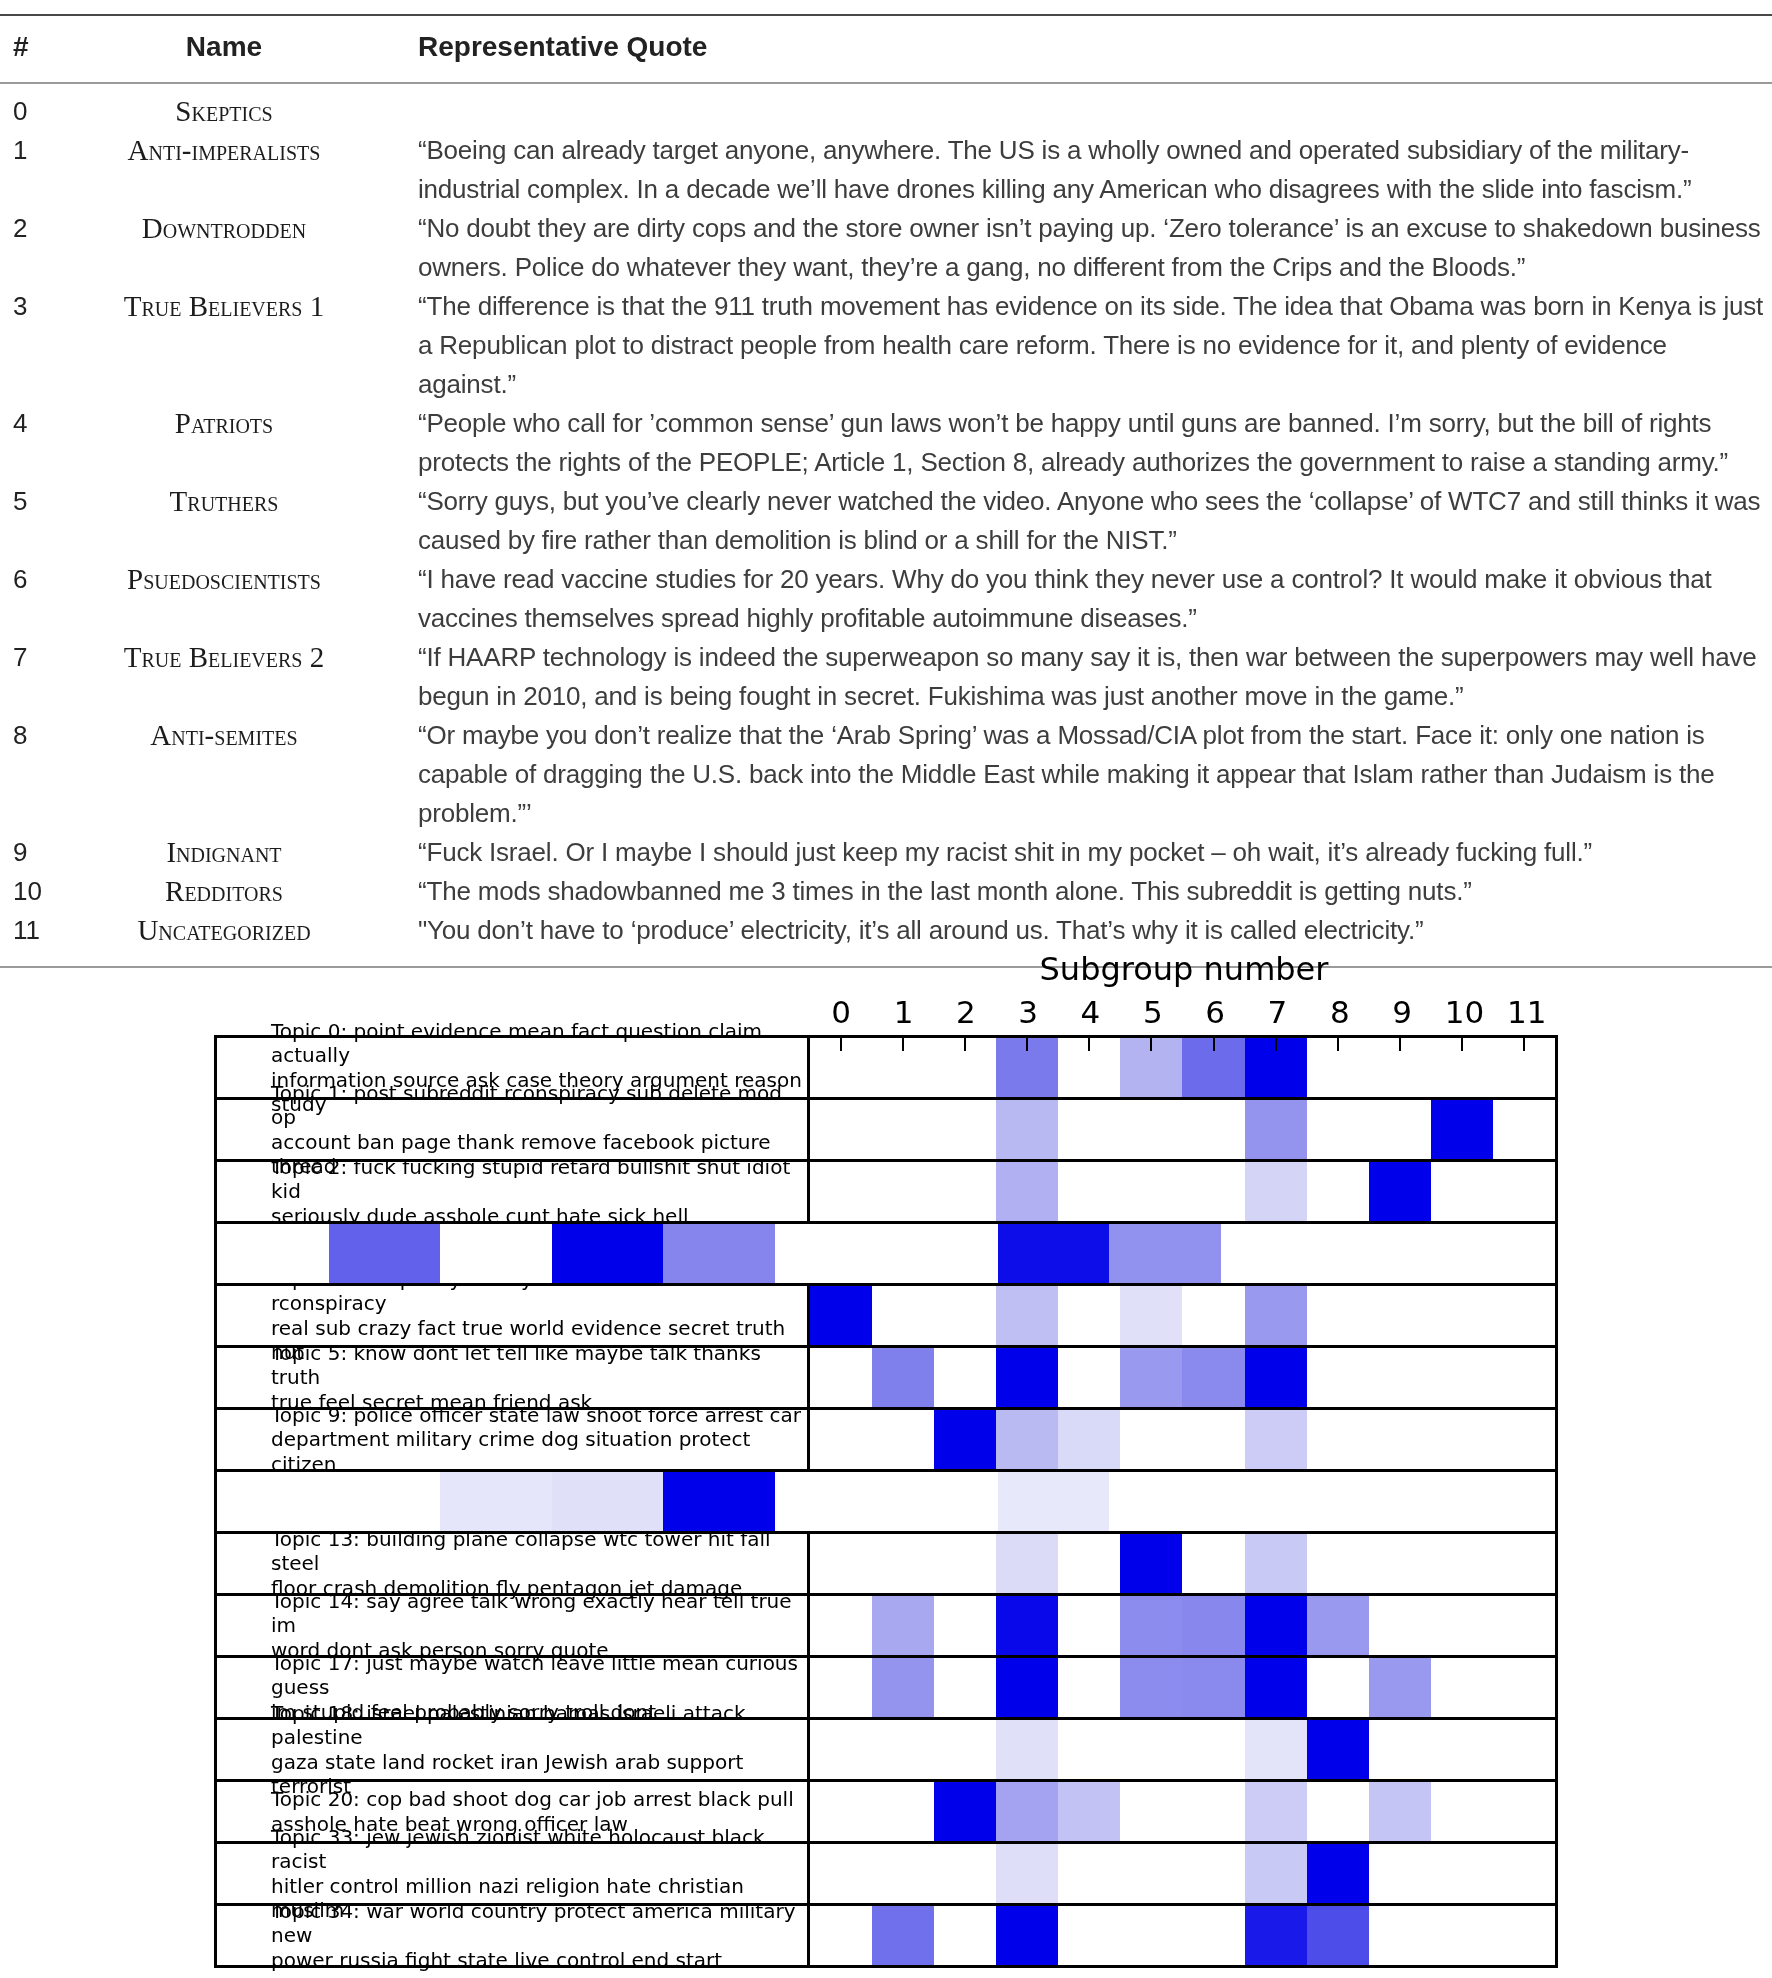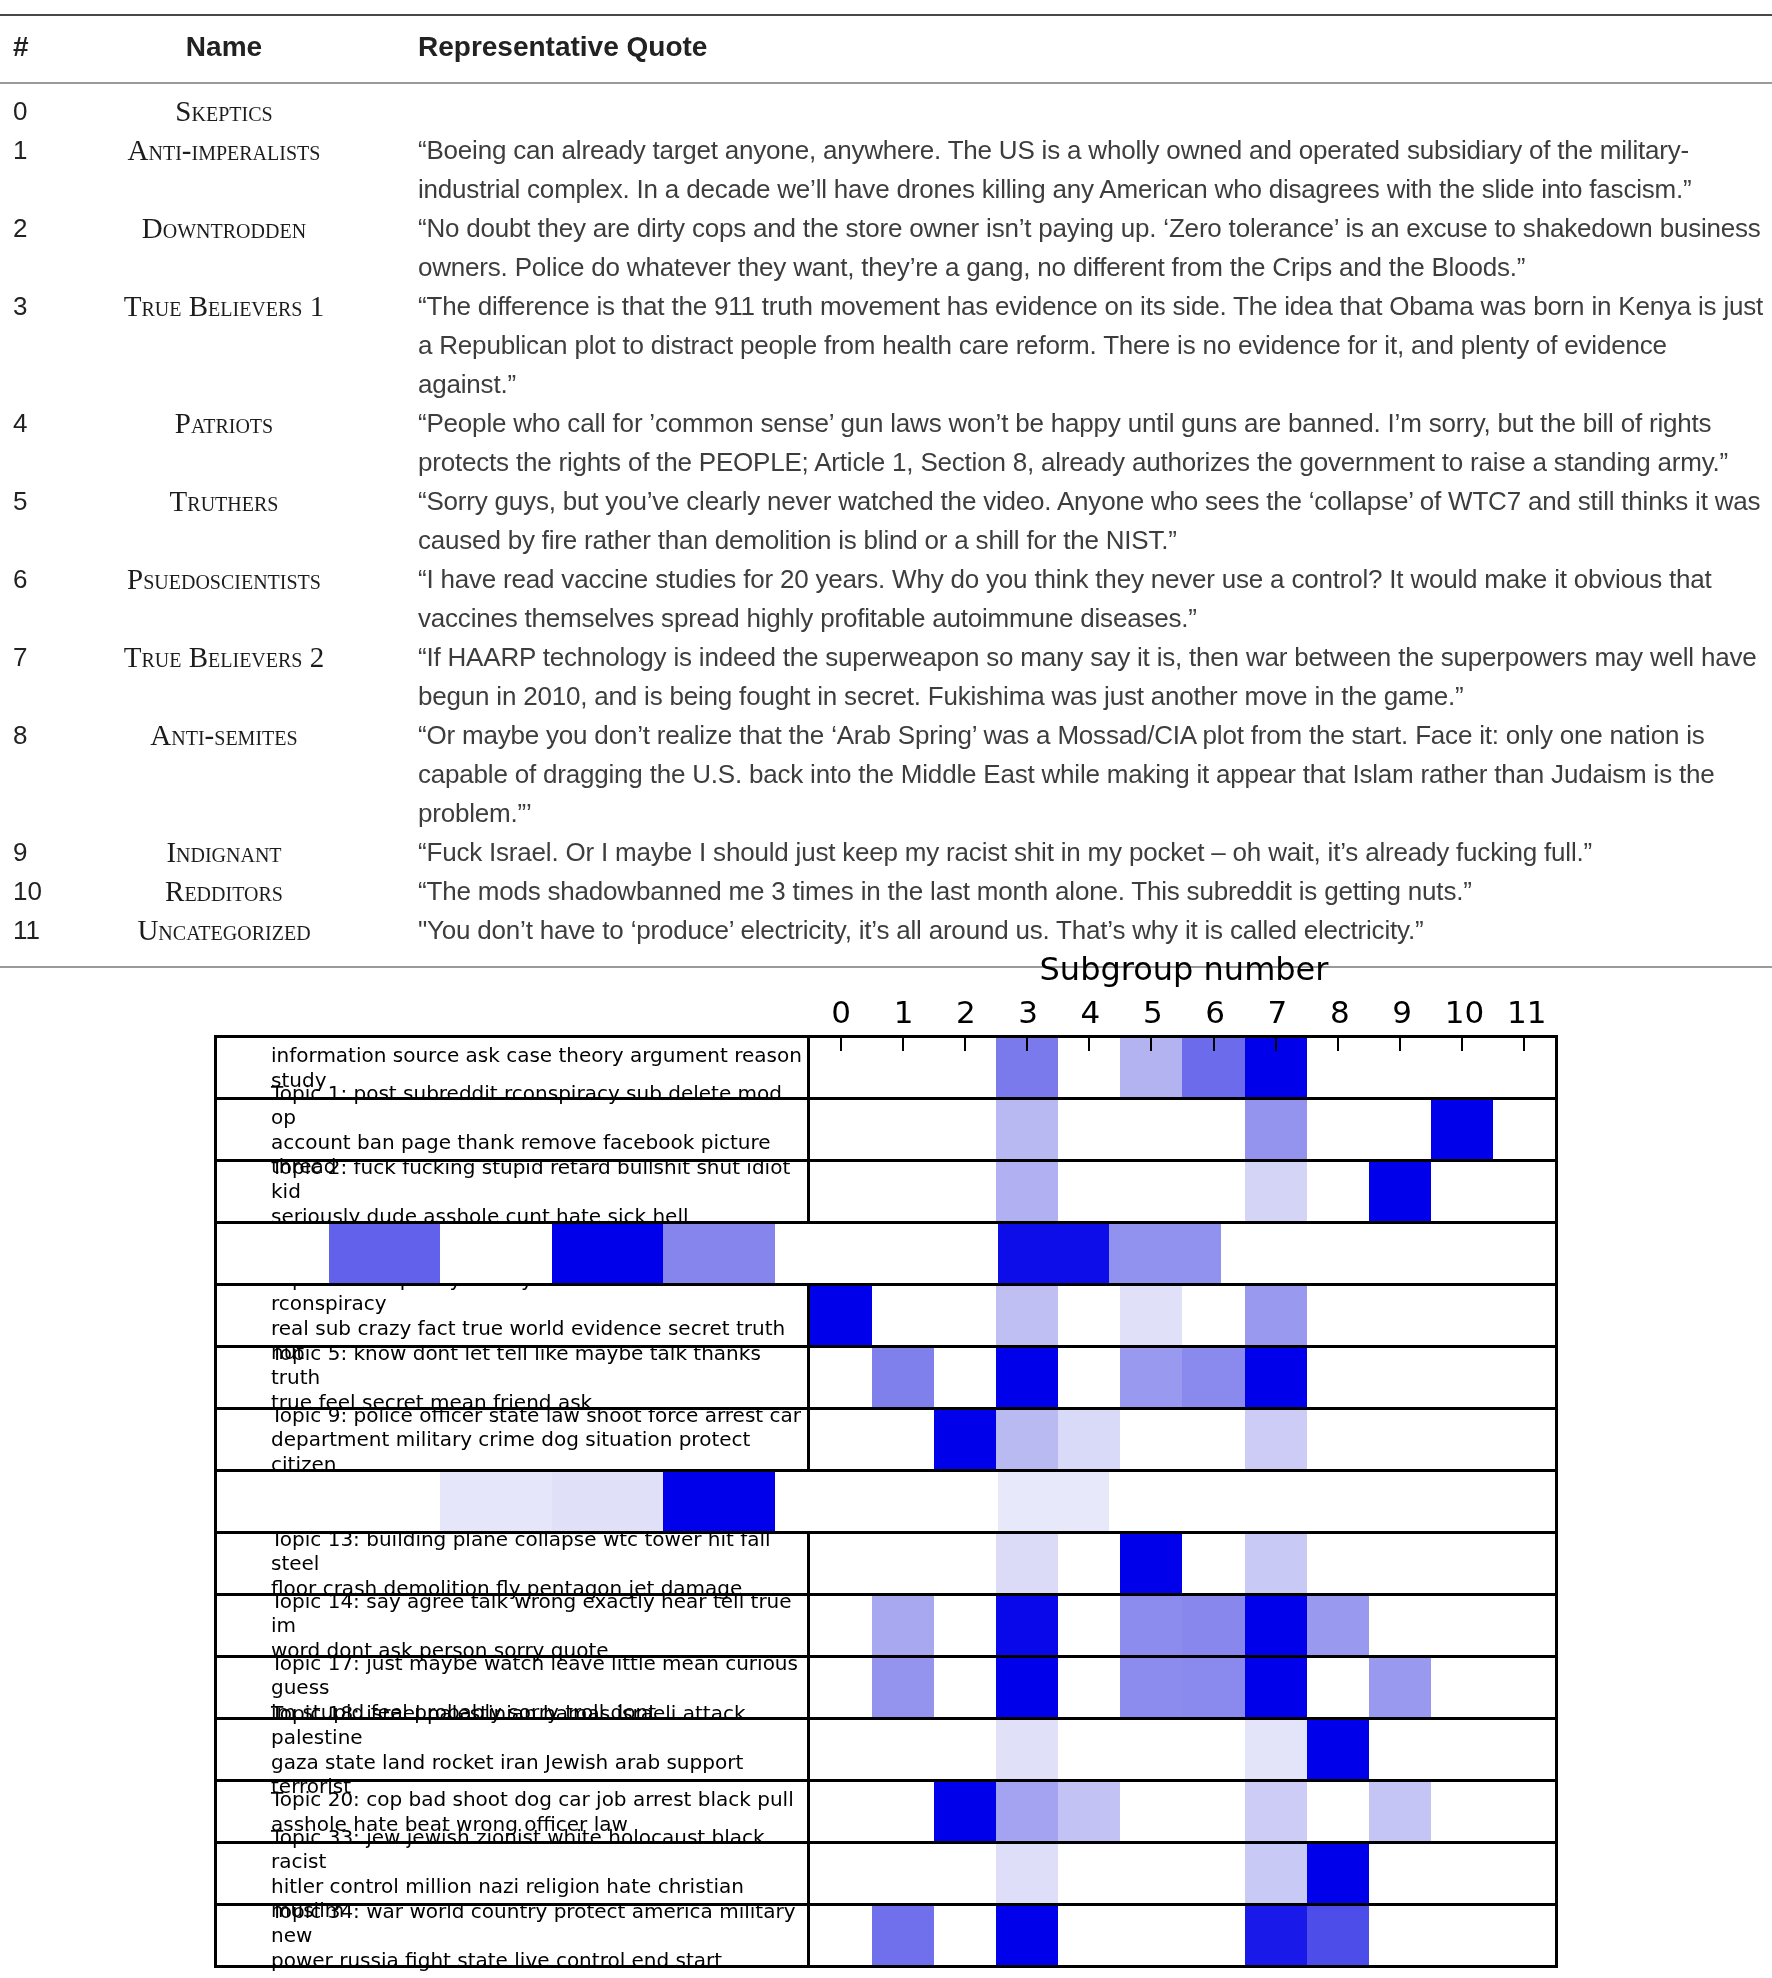--- a/index.html
+++ b/index.html
@@ -136,20 +136,21 @@
     <div class="hm-collabel">6</div>
     <div class="hm-collabel">7</div>
     <div class="hm-collabel">8</div>
     <div class="hm-collabel">9</div>
     <div class="hm-collabel">10</div>
     <div class="hm-collabel">11</div>
   </div>
 <div class="hm-box">
     <div class="hm-row">
       <div class="hm-label">
+        <div class="hm-label-line">Topic 0: point evidence mean fact question claim actually</div>
         <div class="hm-label-line">information source ask case theory argument reason study</div>
       </div>
       <div class="hm-cells">
         <div class="hm-cell" style="background-color: rgb(255, 255, 255);"></div>
         <div class="hm-cell" style="background-color: rgb(255, 255, 255);"></div>
         <div class="hm-cell" style="background-color: rgb(255, 255, 255);"></div>
         <div class="hm-cell" style="background-color: rgb(122, 122, 237);"></div>
         <div class="hm-cell" style="background-color: rgb(255, 255, 255);"></div>
         <div class="hm-cell" style="background-color: rgb(179, 179, 242);"></div>
         <div class="hm-cell" style="background-color: rgb(107, 107, 236);"></div>

